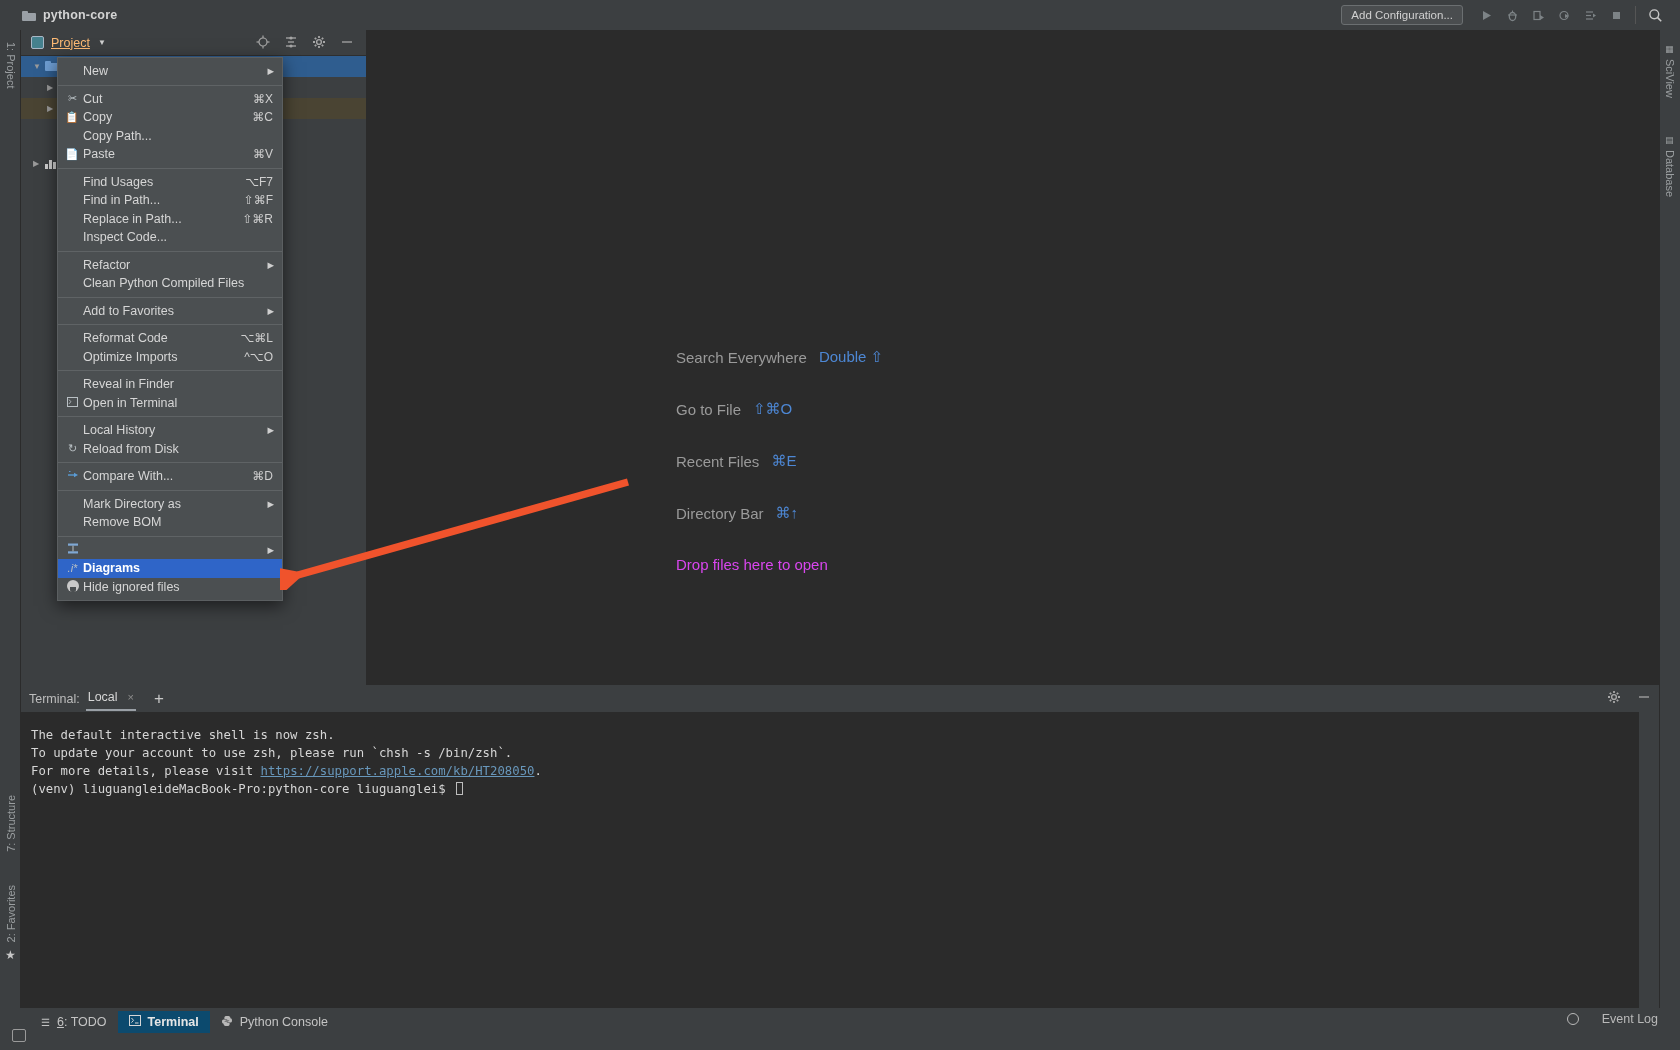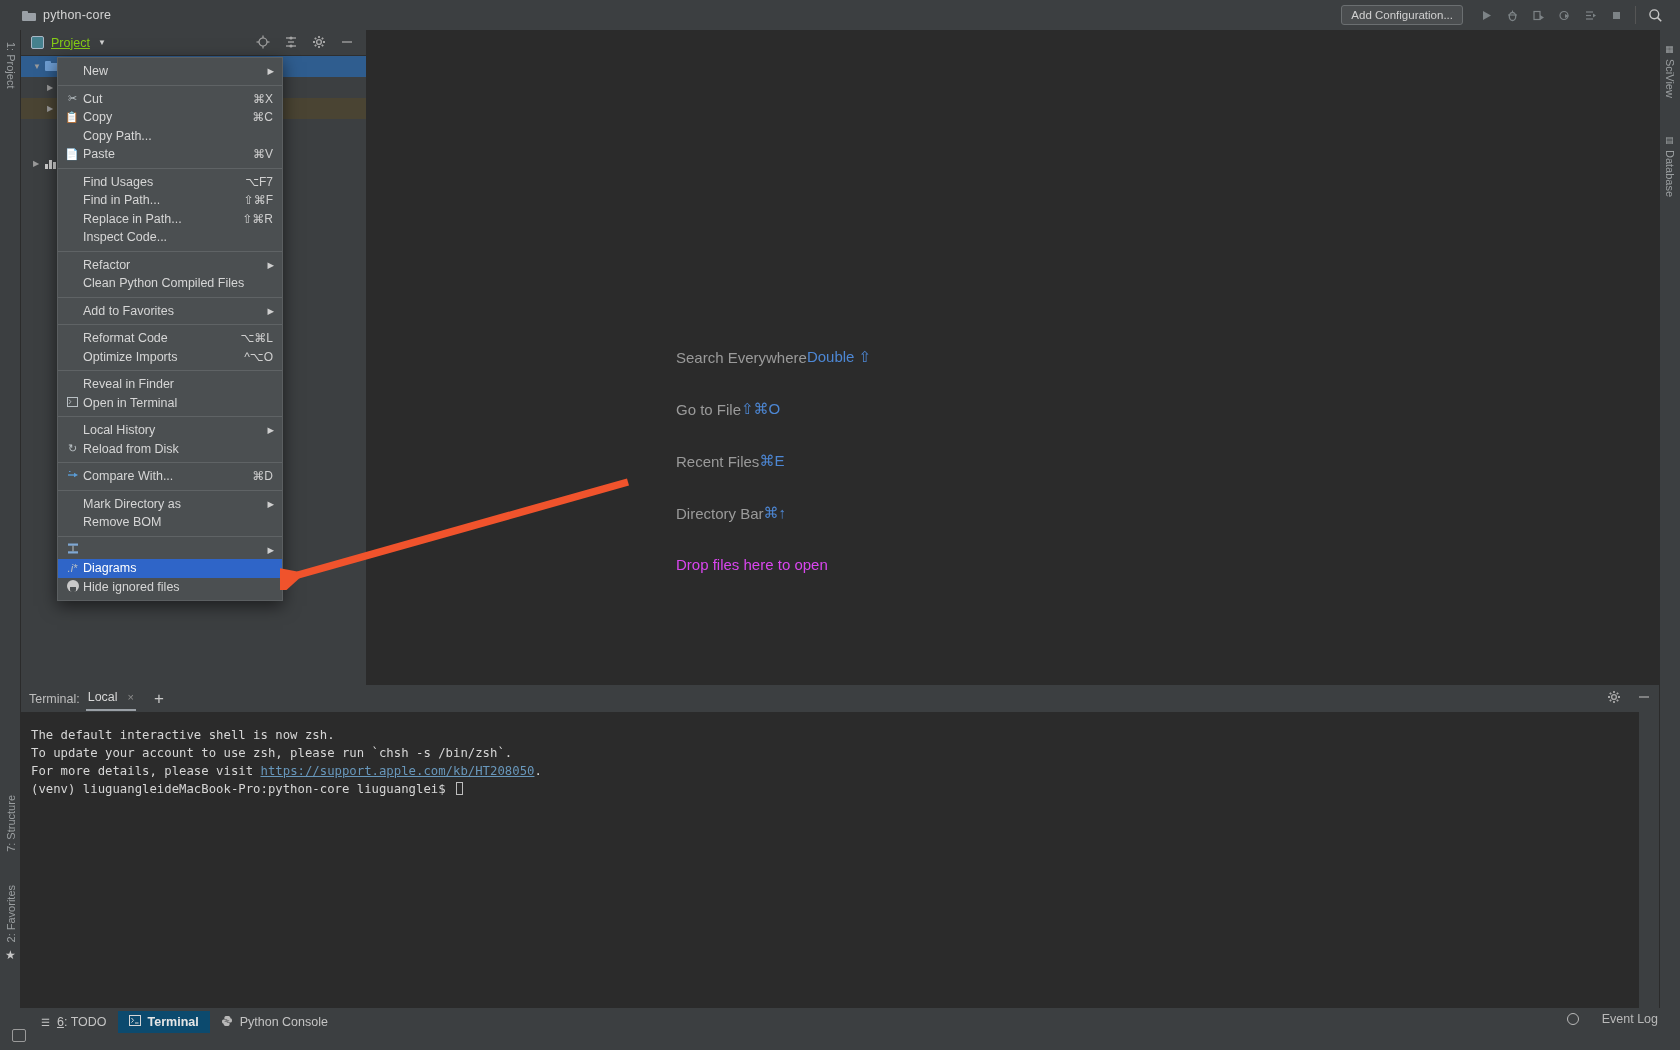--- a/index.html
+++ b/index.html
@@ -22,21 +22,21 @@
     width: 14px; height: 11px; position: relative; display: inline-block;
   }
   .folder-icon::before {
     content: ""; position: absolute; left: 0; top: 1px; width: 6px; height: 3px;
     background: #9aa0a6; border-radius: 1px 1px 0 0;
   }
   .folder-icon::after {
     content: ""; position: absolute; left: 0; top: 3px; width: 14px; height: 8px;
     background: #9aa0a6; border-radius: 1px;
   }
-  .title-text { color: #d4d4d4; font-size: 12.5px; font-weight: normal; letter-spacing: .2px; }
+  .title-text { color: #d4d4d4; font-size: 12.5px; font-weight: bold; letter-spacing: .2px; }
 
   .titlebar-right {
     position: absolute; right: 0; top: 0; height: 30px; display: flex; align-items: center; gap: 0;
   }
   .add-config {
     border: 1px solid #6b6f71; background: #4a4d4f; color: #d0d0d0;
     font-size: 11.5px; padding: 3px 9px; border-radius: 3px; margin-right: 10px;
     white-space: nowrap;
   }
   .tb-icon { width: 26px; height: 26px; display: flex; align-items: center; justify-content: center; }
@@ -61,21 +61,21 @@
     background: #3c3f41;
   }
   .project-header {
     height: 26px; background: #3c3f41; display: flex; align-items: center;
     padding-left: 10px; border-bottom: 1px solid #2e2e2e;
   }
   .pp-icon {
     width: 13px; height: 13px; border: 1.5px solid #a9b7c6; border-radius: 2px;
     background: #45818e; margin-right: 7px;
   }
-  .pp-label { color: #84cc16; font-size: 12.5px; text-decoration: underline; }
+  .pp-label { color: #fdba74; font-size: 12.5px; text-decoration: underline; }
   .pp-caret { color: #cfcfcf; font-size: 8px; margin-left: 8px; }
   .pp-tools { margin-left: auto; display: flex; align-items: center; gap: 14px; padding-right: 12px; }
   .pp-tool { color: #a6a6a6; font-size: 13px; line-height: 1; }
 
   .project-tree { position: absolute; left: 0; top: 26px; width: 345px; height: 629px; background: #3c3f41; }
   .tree-row { height: 21px; display: flex; align-items: center; font-size: 12.5px; color: #bbbbbb; padding-left: 12px; }
   .tree-row.selected { background: #2f5d8f; color: #e8e8e8; }
   .tree-row.modified { background: #4a4433; }
   .tw { width: 12px; color: #9a9a9a; font-size: 8px; display:inline-block; }
   .tree-folder {
@@ -93,21 +93,21 @@
     position: relative; margin-right: 5px; flex:none;
   }
   .clock-badge::after { content:""; position:absolute; left:5px; top:2.5px; width:1.5px;height:4px;background:#fff;}
 
   
   .editor-area {
     position: absolute; left: 366px; top: 30px; width: 1293px; height: 655px;
     background: #2b2b2b;
   }
   .hints { position: absolute; left: 310px; top: 318px; width: 520px; }
-  .hint-row { margin-bottom: 34px; font-size: 15px; color: #9a9a9a; display:flex; align-items:center; }
+  .hint-row { margin-bottom: 34px; font-size: 15px; color: #9a9a9a; display:flex; align-items:center; gap: 12px;}
   .hint-key { color: #4d87d4; font-size: 15px; }
   .hint-row.last { color: #d946ef; }
 
   
   .right-strip {
     position: absolute; right: 0; top: 30px; width: 21px; height: 1000px;
     background: #3c3f41; border-left: 1px solid #2b2b2b;
   }
   .rt-item {
     position: absolute; right: 0; width: 21px; color: #9b9fa1; font-size: 11px;
@@ -158,21 +158,21 @@
   }
   .ctx-item {
     height: 18.5px; display: flex; align-items: center; position: relative;
     color: #d6d6d6; font-size: 12.5px; padding-left: 6px; white-space: nowrap;
   }
   .ctx-item .ico { width: 17px; text-align:center; font-size: 11px; color:#b9c0c4; flex:none; margin-right: 2px; }
   .ctx-item .lbl { }
   .ctx-item .acc { position: absolute; right: 9px; color: #cfcfcf; font-size: 12px; }
   .ctx-item .arrow { position:absolute; right: 8px; color:#cfcfcf; font-size: 8.5px; }
   .ctx-item.highlight { background: #2f65c8; color: #ffffff; }
-  .ctx-item.highlight .lbl { font-weight: normal; }
+  .ctx-item.highlight .lbl { font-weight: bold; }
   .ctx-sep { height: 1px; background: #5f6365; margin: 4px 0; }
 
   .gh-icon { width: 12px; height: 12px; border-radius: 50%; background: #c9c9c9; display:inline-block; position:relative;}
   .gh-icon::after{content:"";position:absolute;left:3px;top:7px;width:6px;height:5px;background:#4b4f51;border-radius:0 0 2px 2px;}
   .ignore-ico { font-style: italic; font-size: 11px; color:#e3e3e3; }
   .diag-ico { font-size: 11px; color:#9cb4d6; }
 
   
   .annot-arrow { position: absolute; left: 280px; top: 470px; z-index: 60; pointer-events: none; }
 </style>

